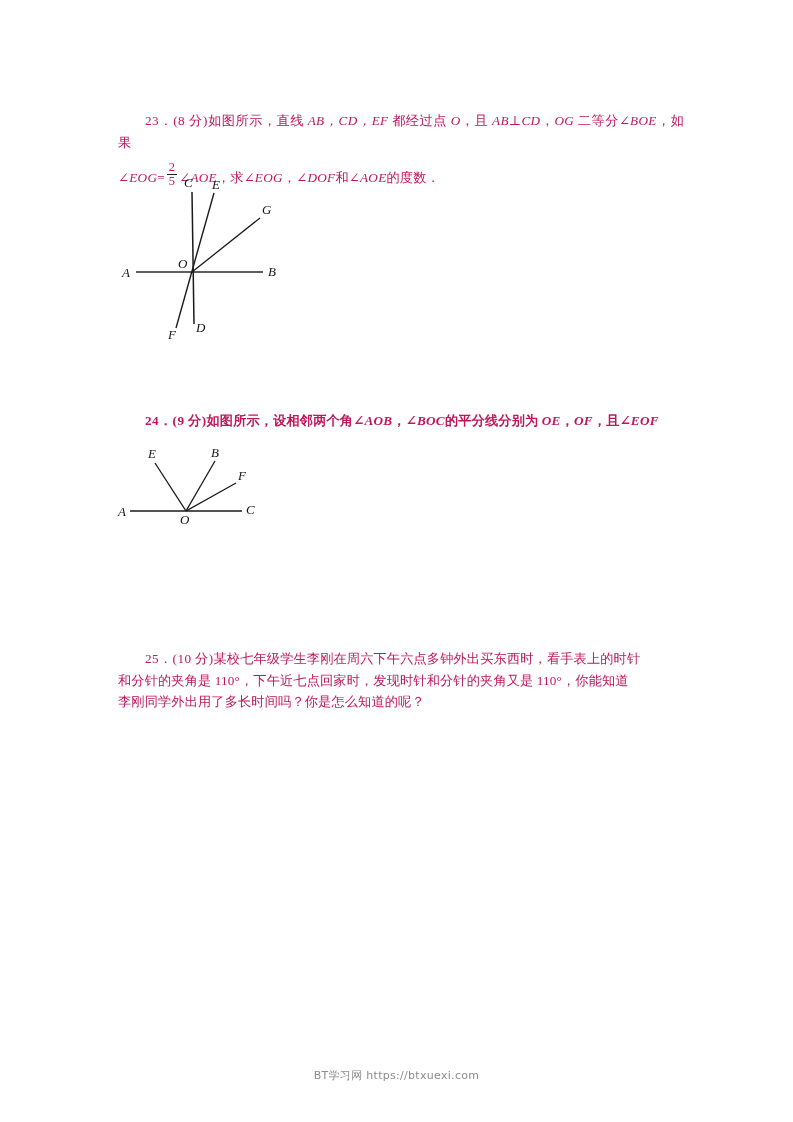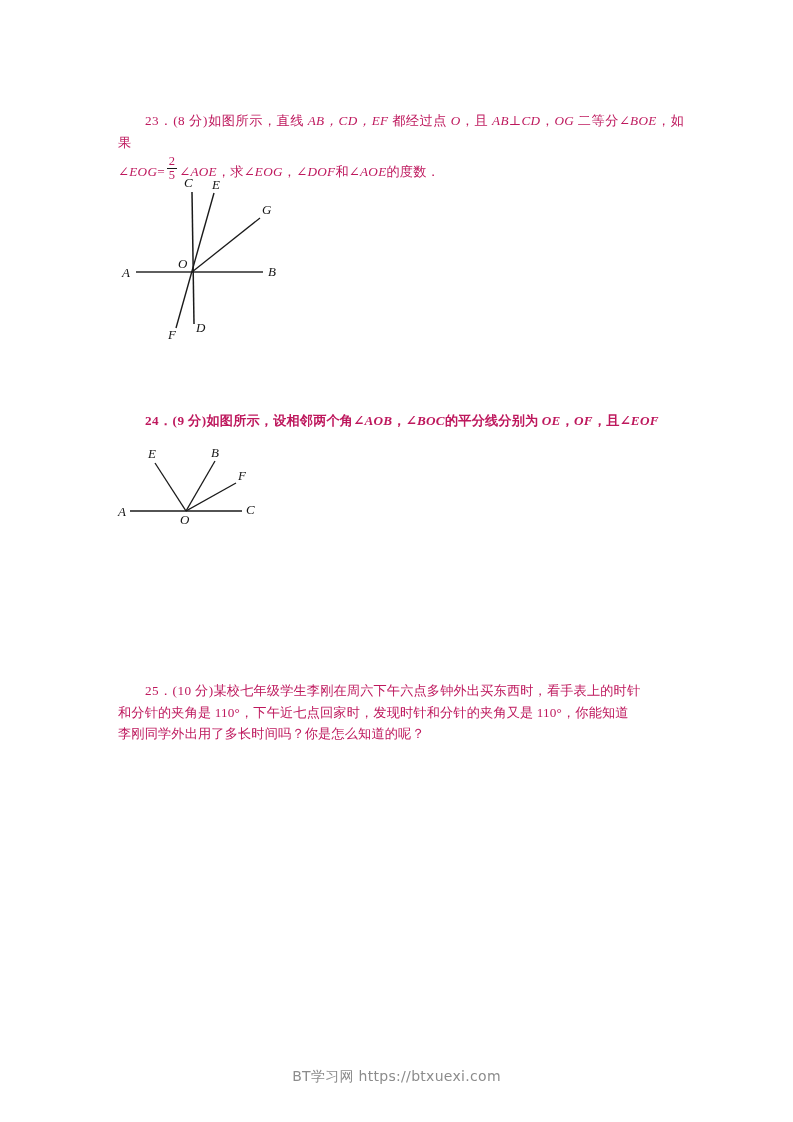--- a/index.html
+++ b/index.html
@@ -74,35 +74,35 @@
   }
 
   
   .footer {
     position: absolute;
     left: 0;
     top: 1068px;
     width: 793px;
     text-align: center;
     font-family: "DejaVu Sans", "Liberation Sans", sans-serif;
-    font-size: 14px;
+    font-size: 11px;
     color: #8c8c8c;
     letter-spacing: 0.3px;
   }
 </style>
 </head>
 <body>
 
 <div class="page">
 
   <div class="problem" style="top:110px;">
     <div class="ptext">
       <span class="indent"></span><span class="num">23</span><span class="num">．</span><span class="num">(8 分)</span><span>如图所示，直线 </span><span class="math">AB，CD，EF</span><span> 都经过点 </span><span class="math">O</span><span>，且 </span><span class="math">AB⊥CD</span><span>，</span><span class="math">OG</span><span> 二等分∠</span><span class="math">BOE</span><span>，如果</span>
     </div>
-    <div class="ptext" style="margin-top:4px;">
+    <div class="ptext" style="margin-top:10px;">
       <span>∠</span><span class="math">EOG</span><span>=</span><span class="frac"><span class="numer">2</span><span class="denom">5</span></span><span>∠</span><span class="math">AOE</span><span>，求∠</span><span class="math">EOG</span><span>，∠</span><span class="math">DOF</span><span>和∠</span><span class="math">AOE</span><span>的度数．</span>
     </div>
   </div>
 
   <div class="figure" style="left:120px; top:172px;">
     <svg width="180" height="172" viewBox="0 0 180 172">
 
       <line x1="16" y1="100" x2="143" y2="100" stroke="#2a2a2a" stroke-width="1.7"></line>
 
       <line x1="72" y1="20" x2="74" y2="152" stroke="#1a1a1a" stroke-width="1.5"></line>
@@ -141,21 +141,21 @@
 
       <text class="lbl" x="0" y="70">A</text>
       <text class="lbl" x="128" y="68">C</text>
       <text class="lbl" x="30" y="12">E</text>
       <text class="lbl" x="93" y="11">B</text>
       <text class="lbl" x="120" y="34">F</text>
       <text class="lbl" x="62" y="78">O</text>
     </svg>
   </div>
 
-  <div class="problem" style="top:680px;">
+  <div class="problem" style="top:648px;">
     <div class="ptext">
       <span class="indent"></span><span class="num">25</span><span class="num">．</span><span class="num">(10 分)</span><span>某校七年级学生李刚在周六下午六点多钟外出买东西时，看手表上的时针</span>
     </div>
     <div class="ptext">
       <span>和分针的夹角是 110°，下午近七点回家时，发现时针和分针的夹角又是 110°，你能知道</span>
     </div>
     <div class="ptext">
       <span>李刚同学外出用了多长时间吗？你是怎么知道的呢？</span>
     </div>
   </div>

